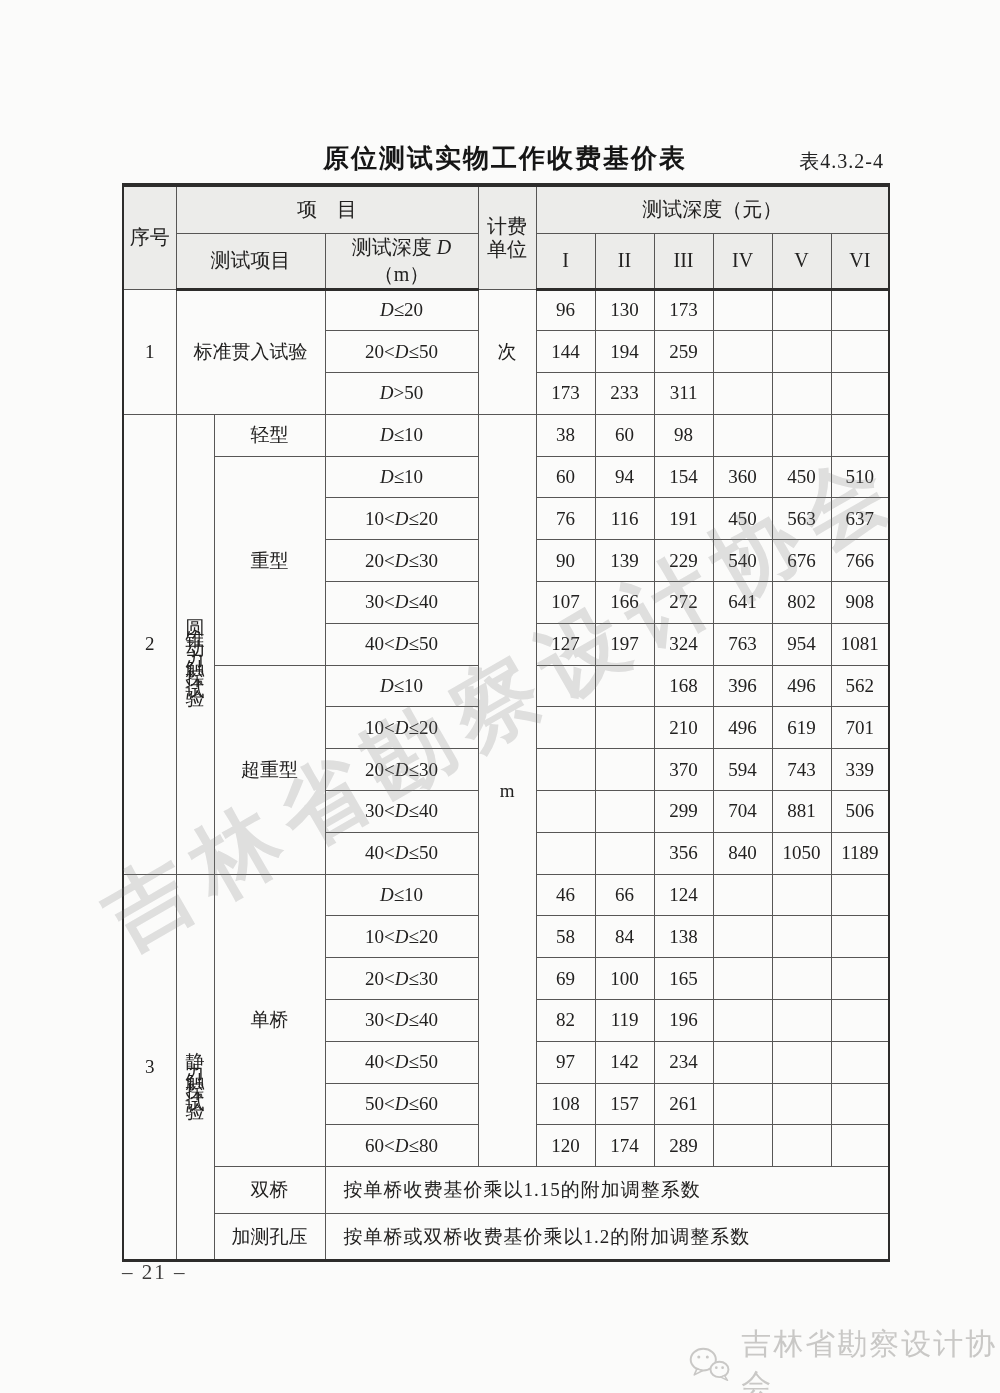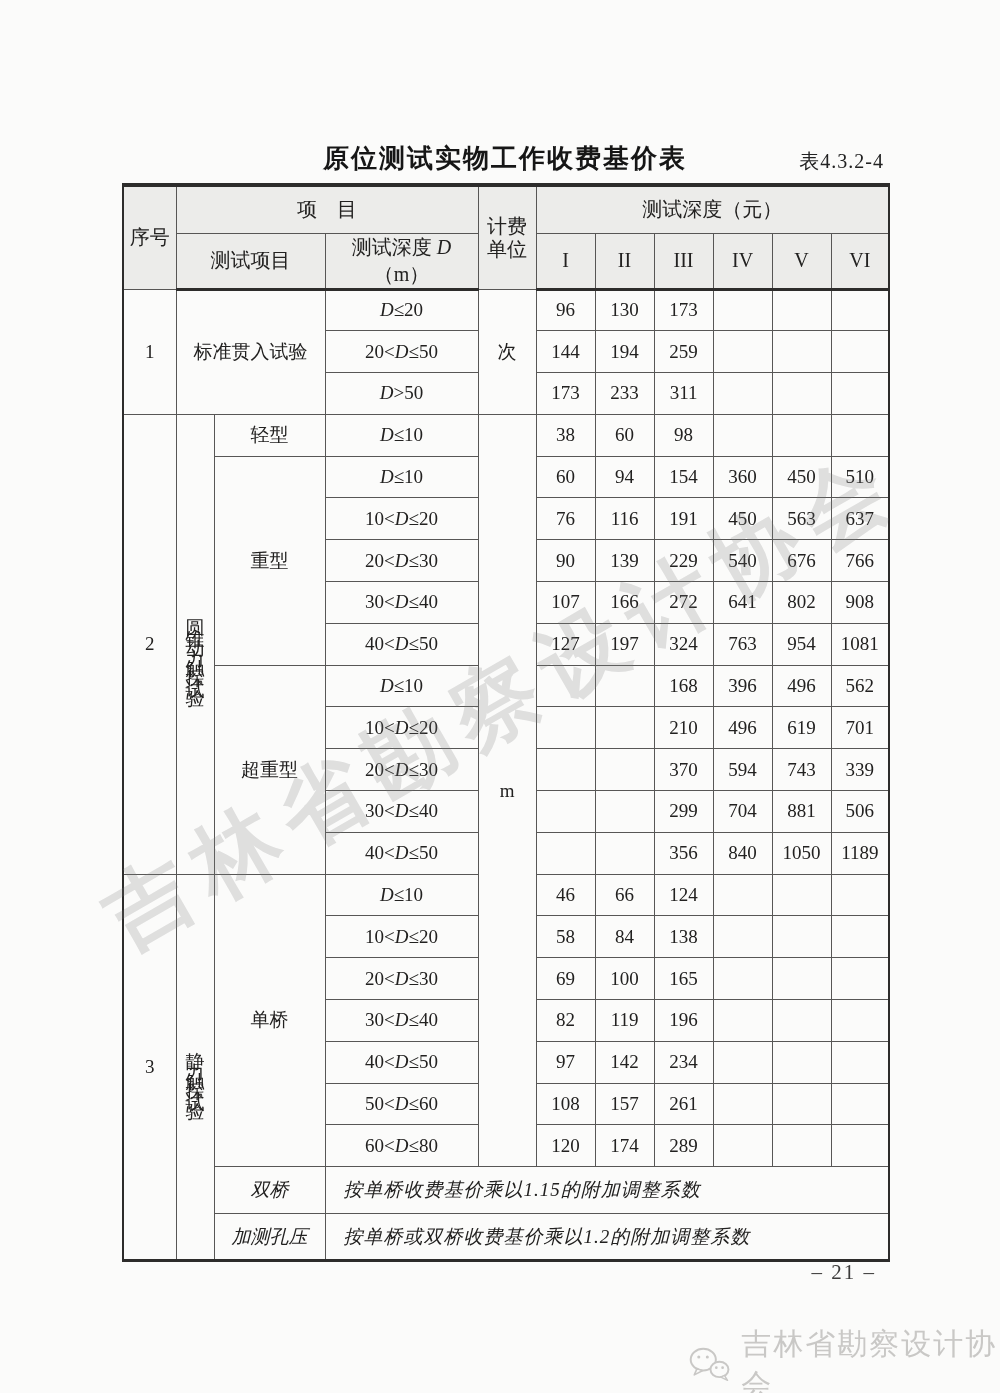--- a/index.html
+++ b/index.html
@@ -41,21 +41,21 @@
     padding: 0 2px;
     overflow: hidden;
     color: #222120;
   }
   .price-table { border: 2px solid #2d2c2b; border-top-width: 4px; border-bottom-width: 3px; }
   .price-table thead th { background: #ececea; font-size: 20px; }
   .price-table thead tr:first-child { height: 48px; }
   .price-table thead tr:last-child { height: 46px; margin-top: 36px; }
   .price-table thead tr:last-child th { border-bottom: 3px solid #2d2c2b; }
   .price-table tbody tr { height: 41.8px; }
-  .price-table tbody tr:nth-last-child(-n+2) { height: 47px; font-style: italic; }
+  .price-table tbody tr:nth-last-child(-n+2) { height: 47px; }
 
   .unit-head span { display: block; line-height: 23px; }
 
   td.vertical {
     writing-mode: vertical-lr;
     text-orientation: upright;
     letter-spacing: 10px;
     text-align: center;
   }
   td.note { text-align: left; padding-left: 18px; letter-spacing: 1px; }
@@ -67,21 +67,21 @@
     text-align: center; white-space: nowrap;
     font-size: 86px; font-weight: bold; letter-spacing: 14px;
     color: rgba(125, 125, 125, 0.22);
     transform: rotate(-30deg); transform-origin: center;
     pointer-events: none; z-index: 5;
   }
 
   
   .page-number {
     position: absolute; left: 122px; top: 1260px; width: 766px;
-    text-align: right; padding-right: 12px;
+    text-align: left; padding-right: 12px;
     font-size: 21px; letter-spacing: 2px; color: #3c3b3a;
   }
   .footer-brand {
     position: absolute; left: 688px; top: 1324px;
     display: flex; align-items: center; gap: 10px;
   }
   .footer-brand .org-text {
     font-size: 30px; letter-spacing: 2px; color: #c9c8c6;
     font-family: "Liberation Sans", "DejaVu Sans", sans-serif;
   }

